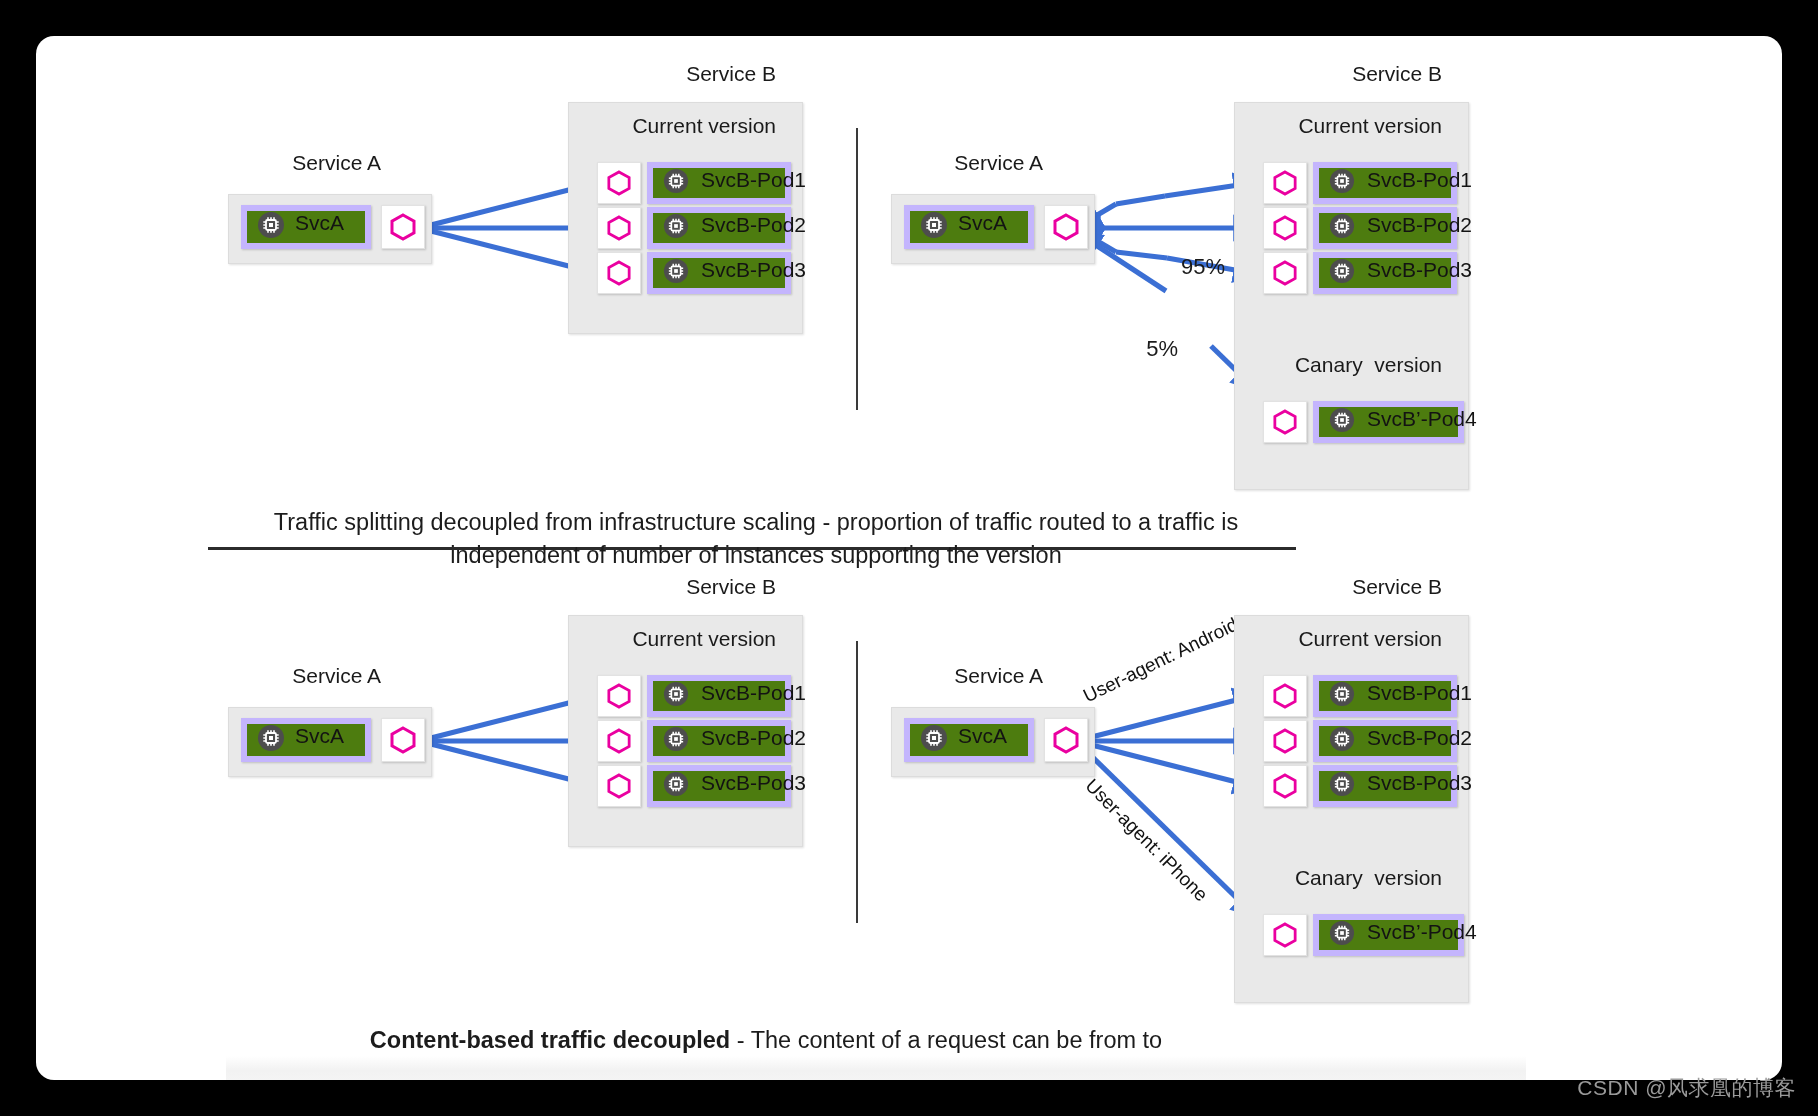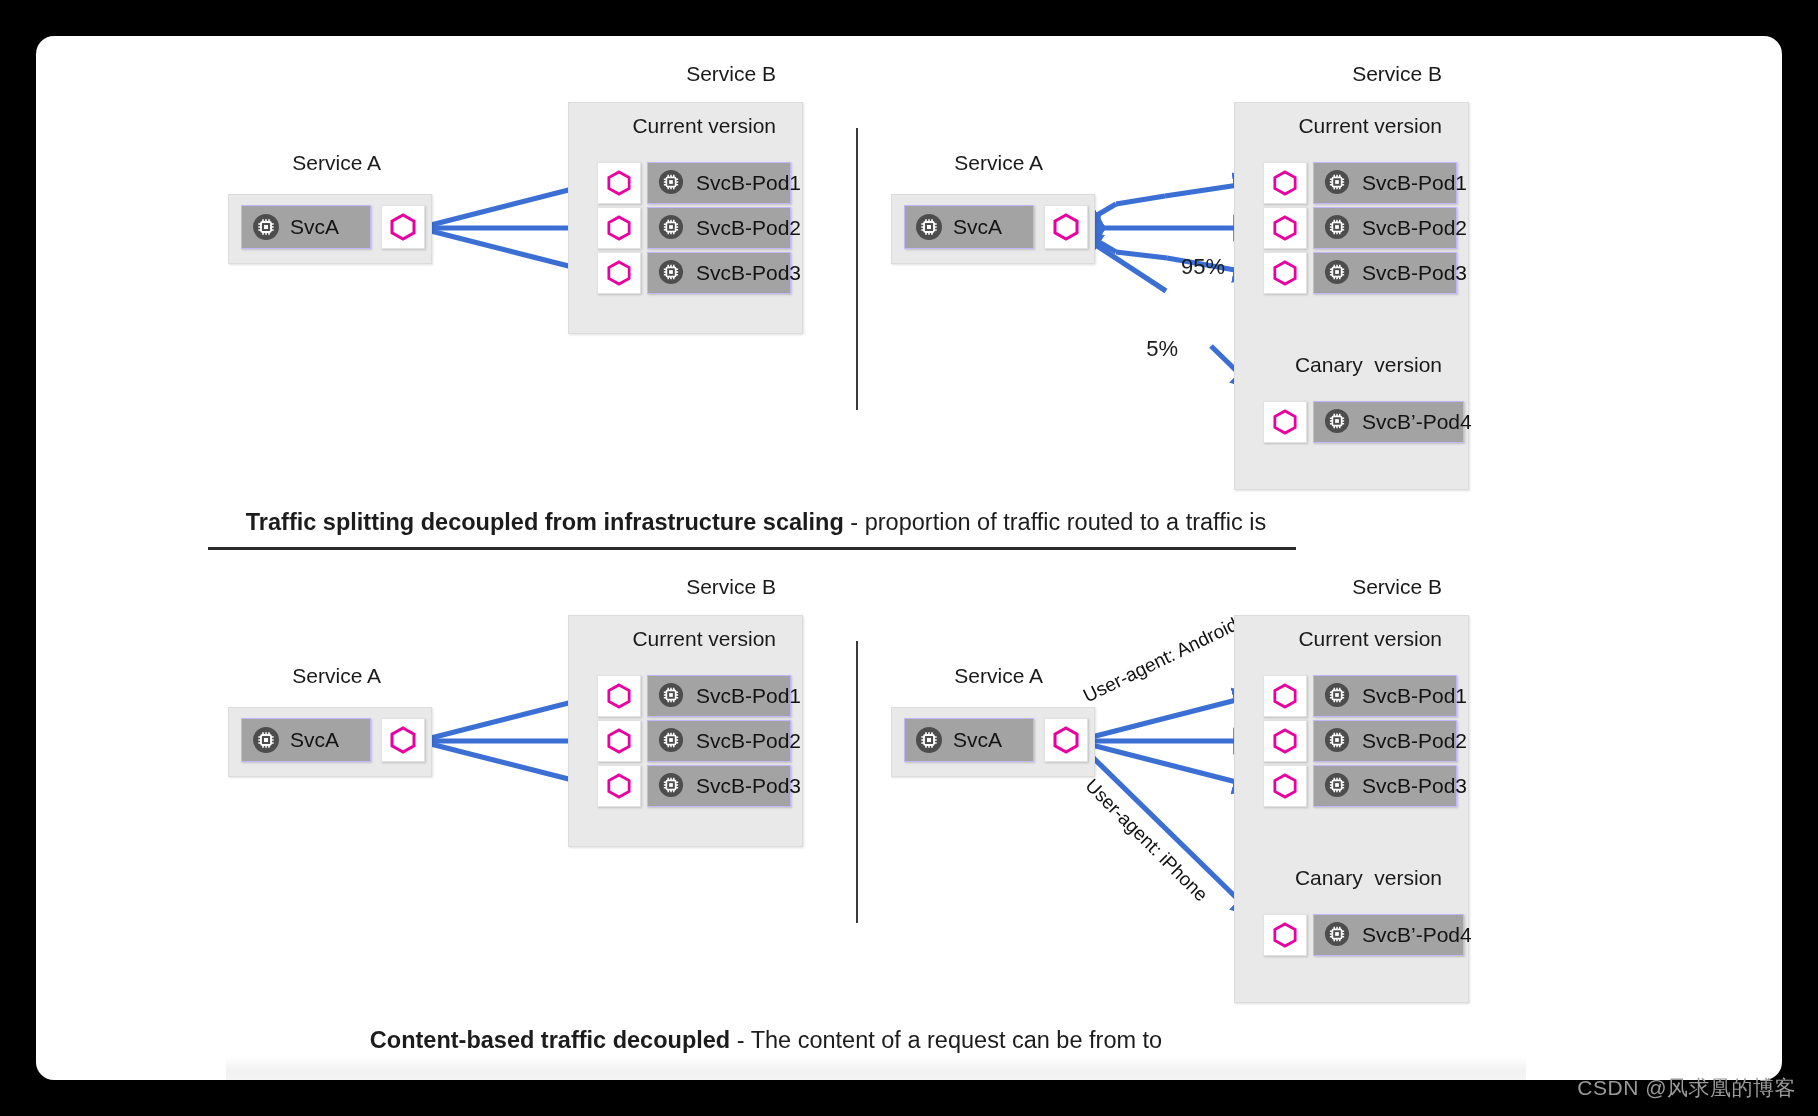--- a/index.html
+++ b/index.html
@@ -62,25 +62,24 @@
   .panel {
     position: absolute;
     background: #e9e9e9;
     border: 1px solid #dcdcdc;
     box-shadow: 1px 1px 2px rgba(0,0,0,.12);
   }
 
   
   .chip {
     position: absolute;
-    background: #a3a3a3;
-    border: 1px solid #c4b5fd;
+    background: #4d7c0f;
+    border: 6px solid #c4b5fd;
     box-shadow: 1px 1px 2px rgba(0,0,0,.18);
     display: flex;
-    align-items: center;
   }
   .chip .chip-label {
     font-size: 21px;
     color: #131313;
     white-space: pre;
     margin-left: 10px;
   }
 
   .chip-icon {
     width: 28px; height: 28px;
@@ -399,21 +398,22 @@
               <path d="M11 19 V21.7 M14 19 V21.7 M17 19 V21.7"></path>
               <path d="M9 11 H6.3 M9 14 H6.3 M9 17 H6.3"></path>
               <path d="M19 11 H21.7 M19 14 H21.7 M19 17 H21.7"></path>
             </g>
           </svg>
       </span>
       <span class="chip-label">SvcB’-Pod4</span>
     </div>
 
     <div class="caption" style="left:180px; top:470px; width:1080px;">
-      <span style="font-weight:bold;">Traffic splitting decoupled from infrastructure scaling</span><span> - proportion of traffic routed to a traffic is</span><br>
+      <span style="font-weight:normal;">Traffic splitting decoupled from infrastructure scaling</span><span> - proportion of traffic routed to a traffic is</span><br>
+      <span>independent of number of instances supporting the version</span>
     </div>
 
     <div class="label svc-title" style="left:215px; top:628px; width:130px;">Service A</div>
 
     <div class="panel" style="left:192px; top:671px; width:204px; height:70px;"></div>
 
     <div class="chip" style="left:205px; top:682px; width:130px; height:44px;">
       <span class="chip-icon">
         <svg width="28" height="28" viewBox="0 0 28 28">
             <circle cx="14" cy="14" r="13" fill="#4d4d4d"></circle>

